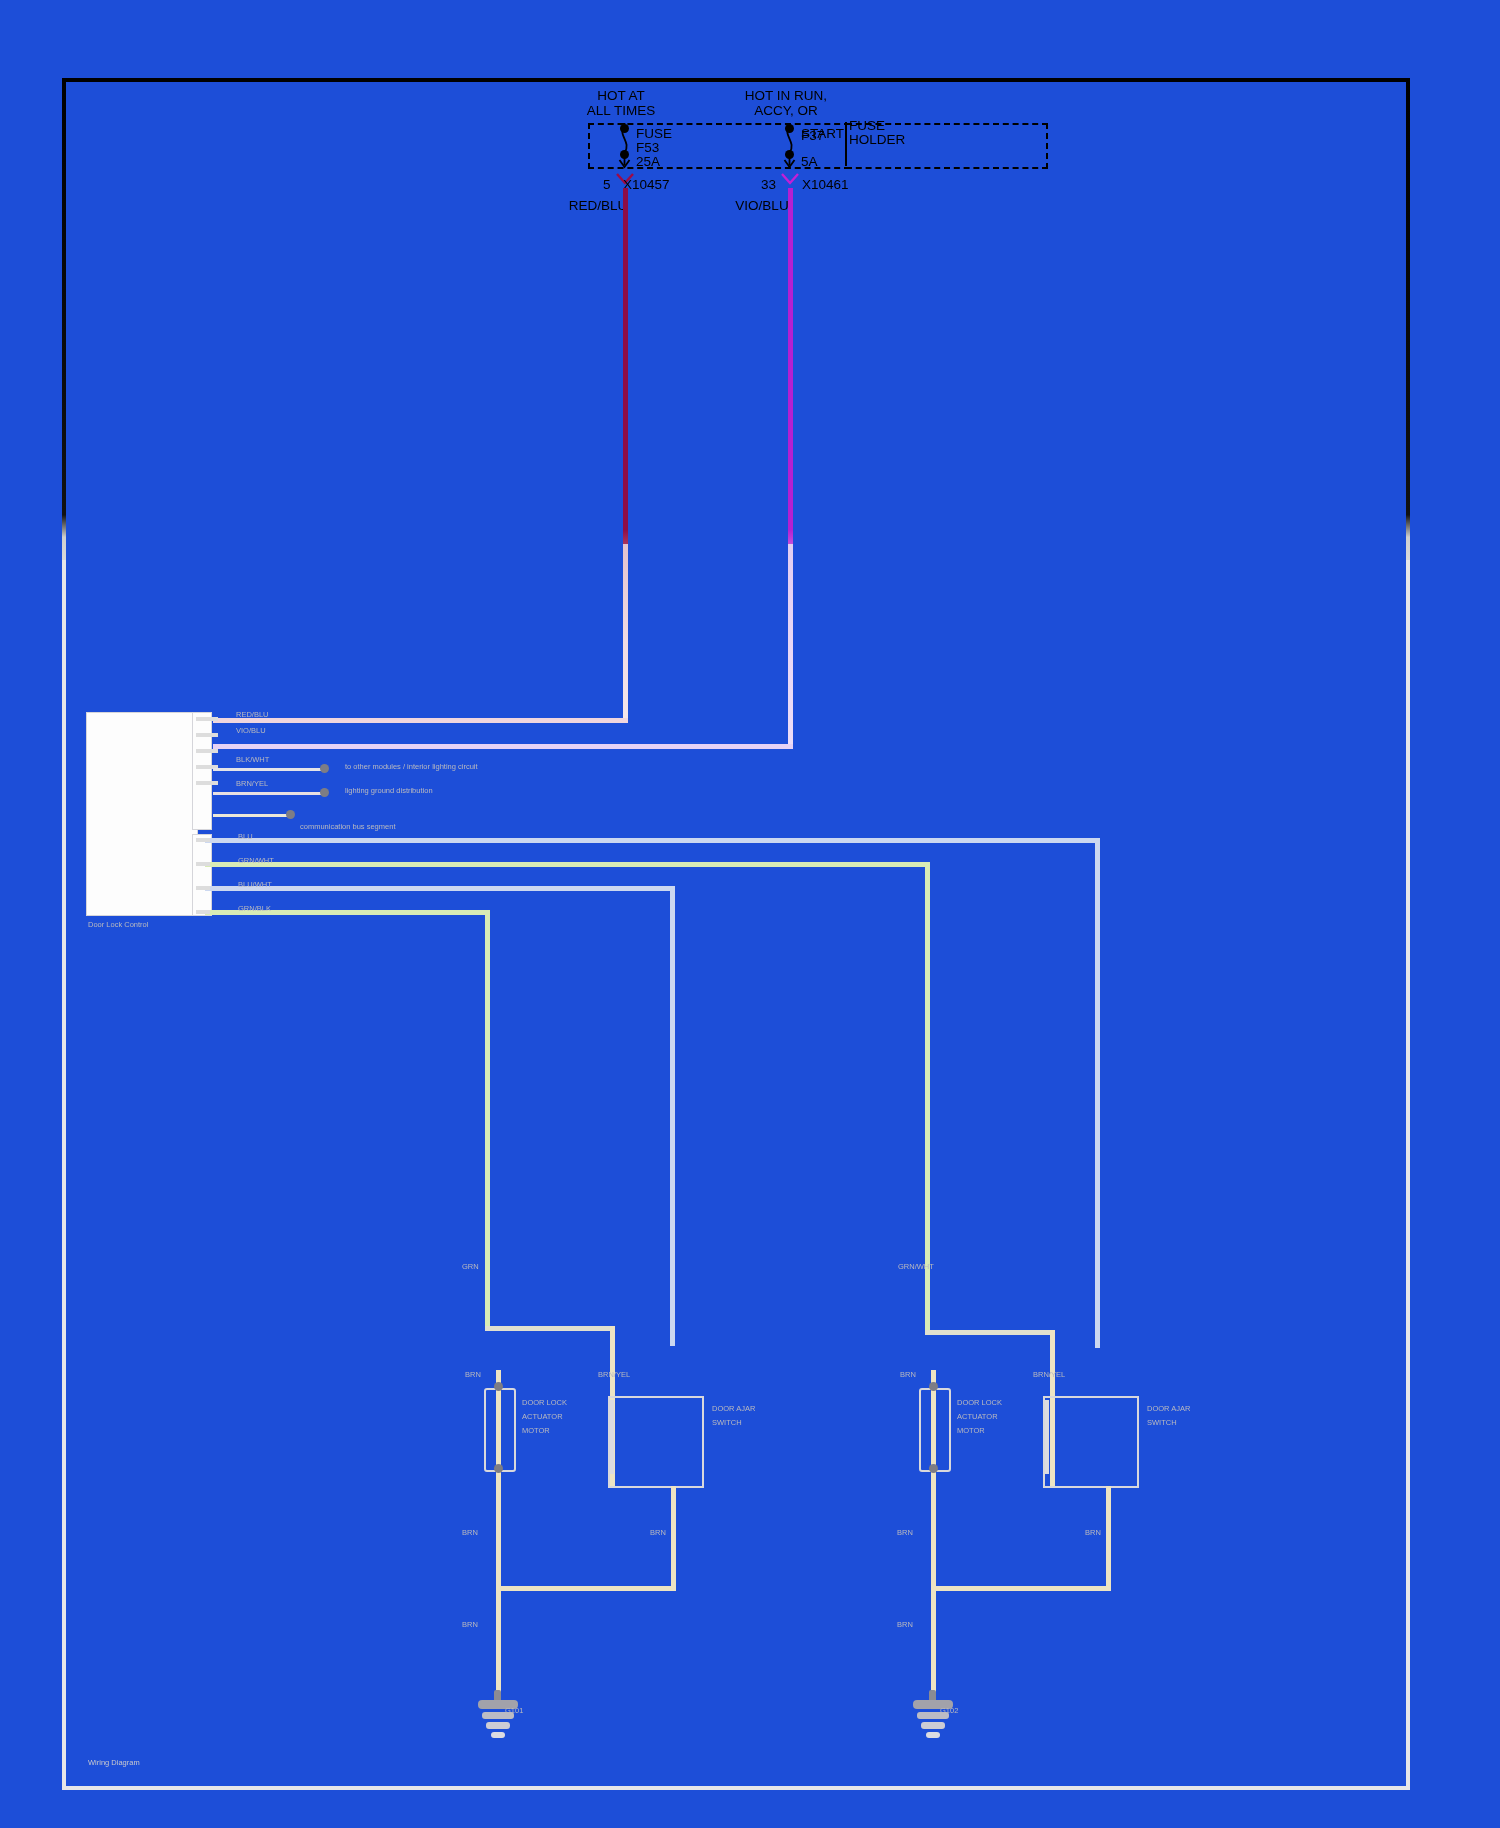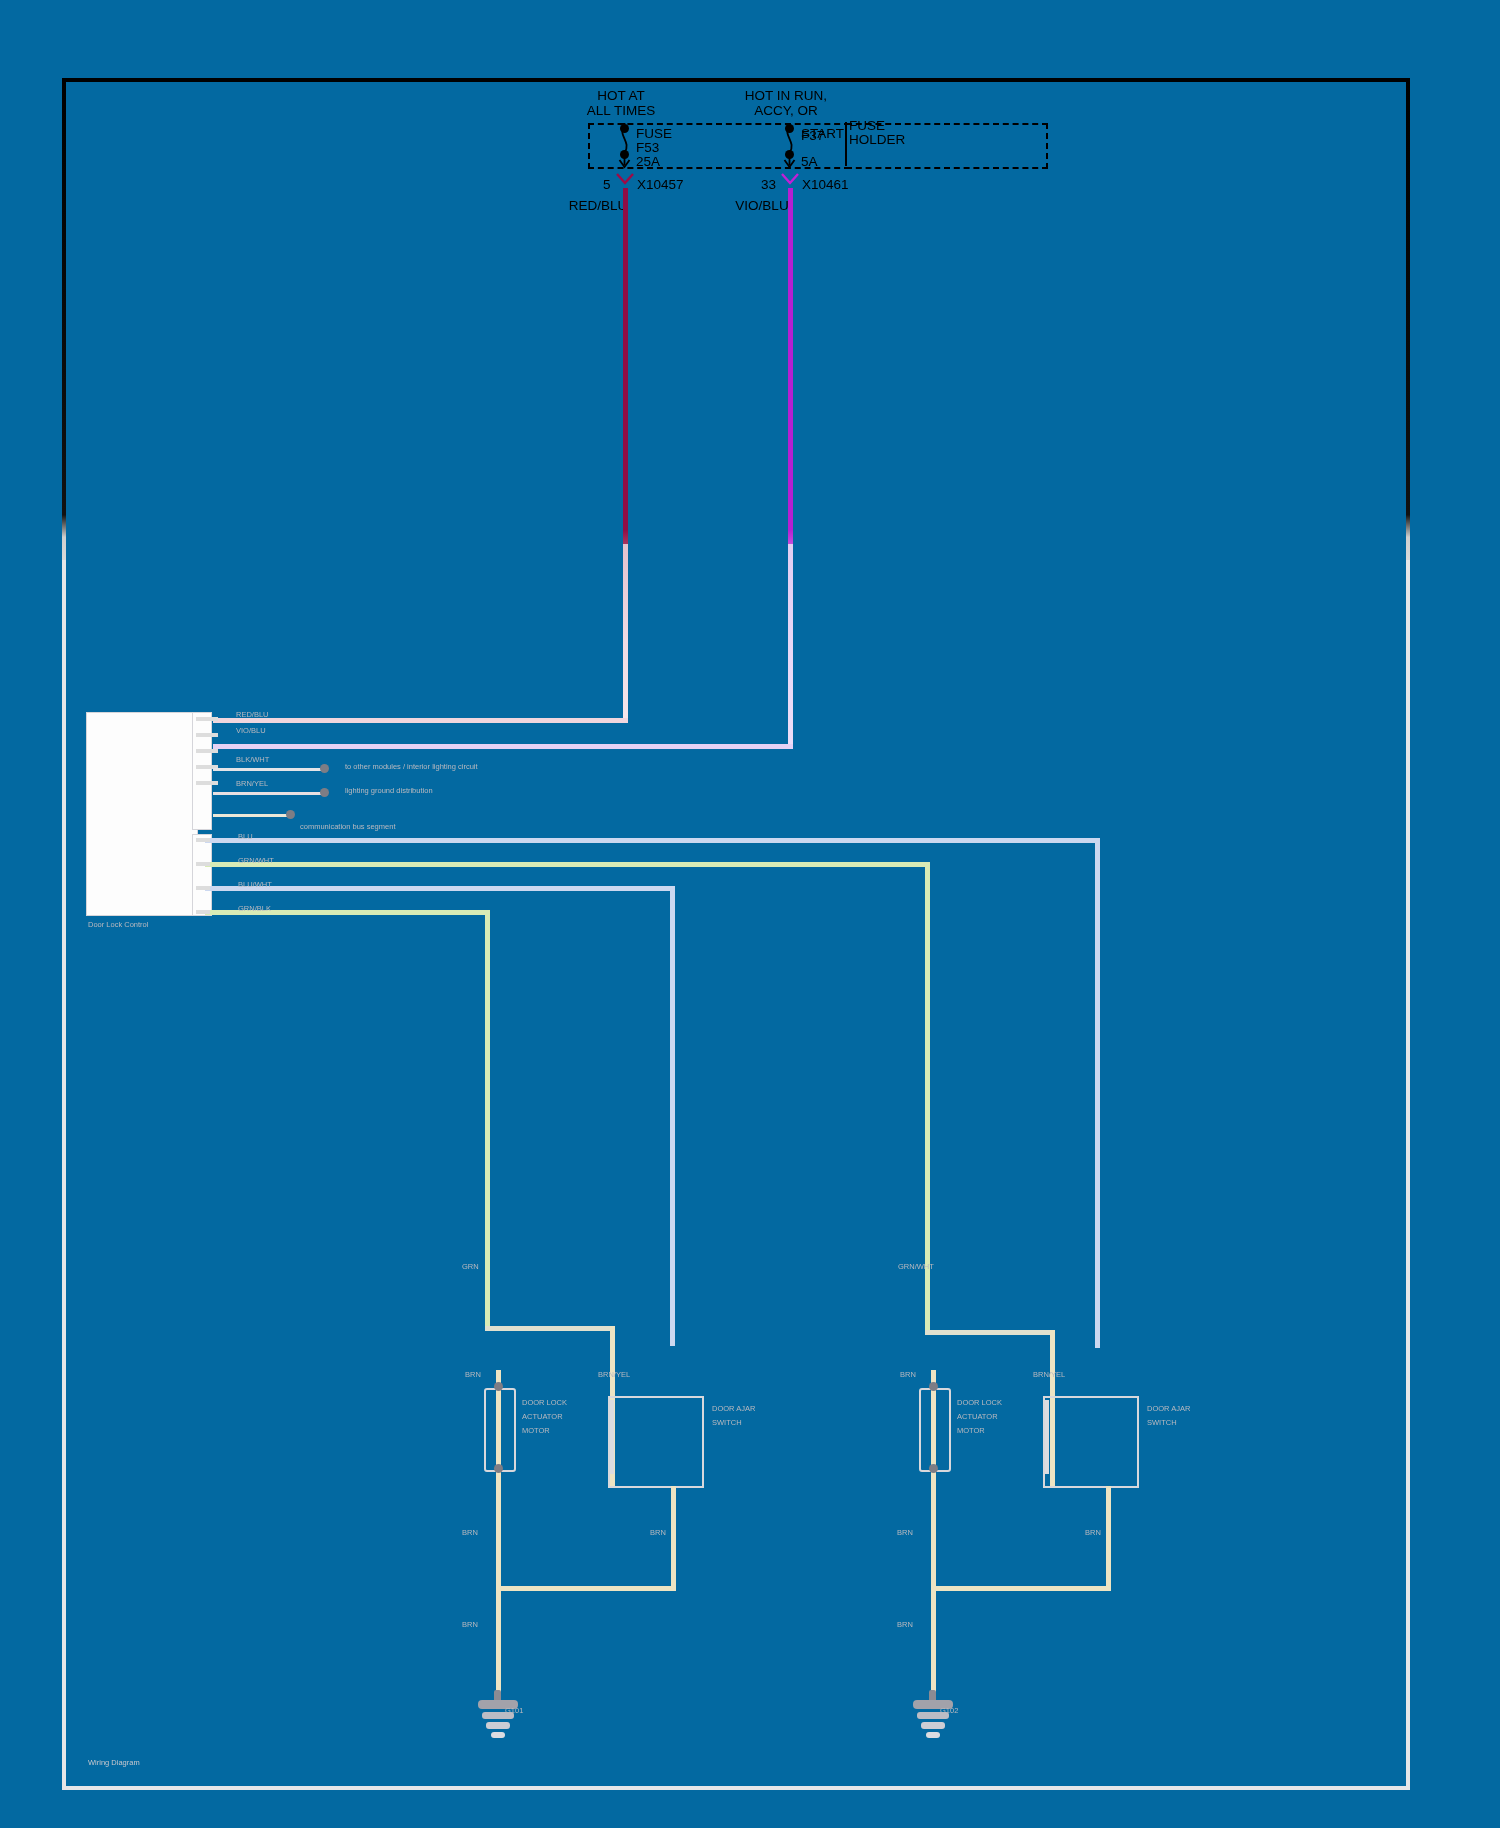--- a/index.html
+++ b/index.html
@@ -1,18 +1,18 @@
 <!DOCTYPE html>
 <html><head>
 <meta charset="utf-8">
 <title>Wiring Diagram</title>
 <style>
   html,body{margin:0;padding:0;background:#ffffff;}
   body{font-family:"Liberation Sans",sans-serif;}
-  #page{position:relative;width:1500px;height:1828px;background:#0369a1;overflow:hidden;}
+  #page{position:relative;width:1500px;height:1828px;background:#1d4ed8;overflow:hidden;}
 
   
   .frame-edge{position:absolute;background:#000;}
   .frame-edge.fade-down{
     background:linear-gradient(to bottom,#000 0%,#111 78%,#cfcfcf 82%,#e8e8e8 92%,#f6f6f6 100%);
   }
 
   
   .lbl{position:absolute;font-family:"Liberation Sans",sans-serif;color:#000;white-space:nowrap;}
   .lbl.c{transform:translateX(-50%);text-align:center;}
@@ -72,21 +72,21 @@
   <div class="lbl t13" style="left:636px;top:126px;">FUSE</div>
   <div class="lbl t13" style="left:636px;top:140px;">F53</div>
   <div class="lbl t13" style="left:636px;top:154px;">25A</div>
 
   <div style="position:absolute;left:623px;top:123px;width:2px;height:6px;background:#000;"></div>
 
   <svg width="30" height="22" style="position:absolute;left:610px;top:172px;">
     <path d="M7 2 L15 11 L23 2" stroke="#9e0b47" stroke-width="2.4" fill="none"></path>
   </svg>
   <div class="lbl t13" style="left:603px;top:177px;">5</div>
-  <div class="lbl t13" style="left:637px;top:177px;text-align:right;">X10457</div>
+  <div class="lbl t13" style="left:623px;top:177px;text-align:right;">X10457</div>
   <div class="lbl c t13" style="left:598px;top:198px;">RED/BLU</div>
 
   <div class="lbl c t13" style="left:786px;top:88px;">HOT IN RUN,</div>
   <div class="lbl c t13" style="left:786px;top:103px;">ACCY, OR</div>
 
   <div style="position:absolute;left:779px;top:120px;width:22px;height:52px;">
     <div class="dot" style="left:6px;top:4px;"></div>
     <div class="dot" style="left:6px;top:30px;"></div>
     <svg width="22" height="52" style="position:absolute;left:0;top:0;">
       <path d="M10.5 3 L10.5 8" stroke="#000" stroke-width="1.8" fill="none"></path>

